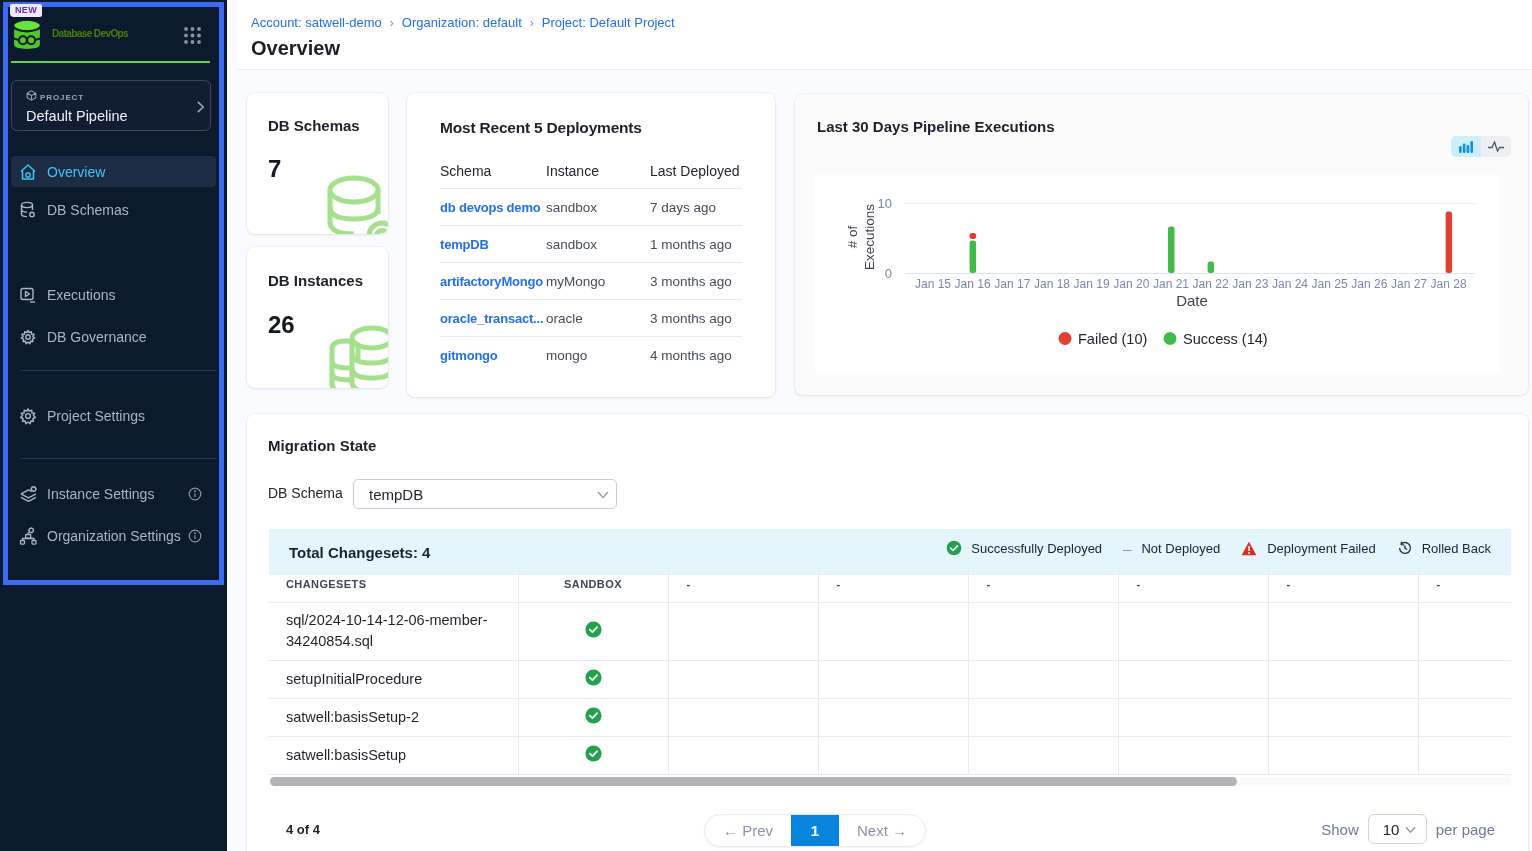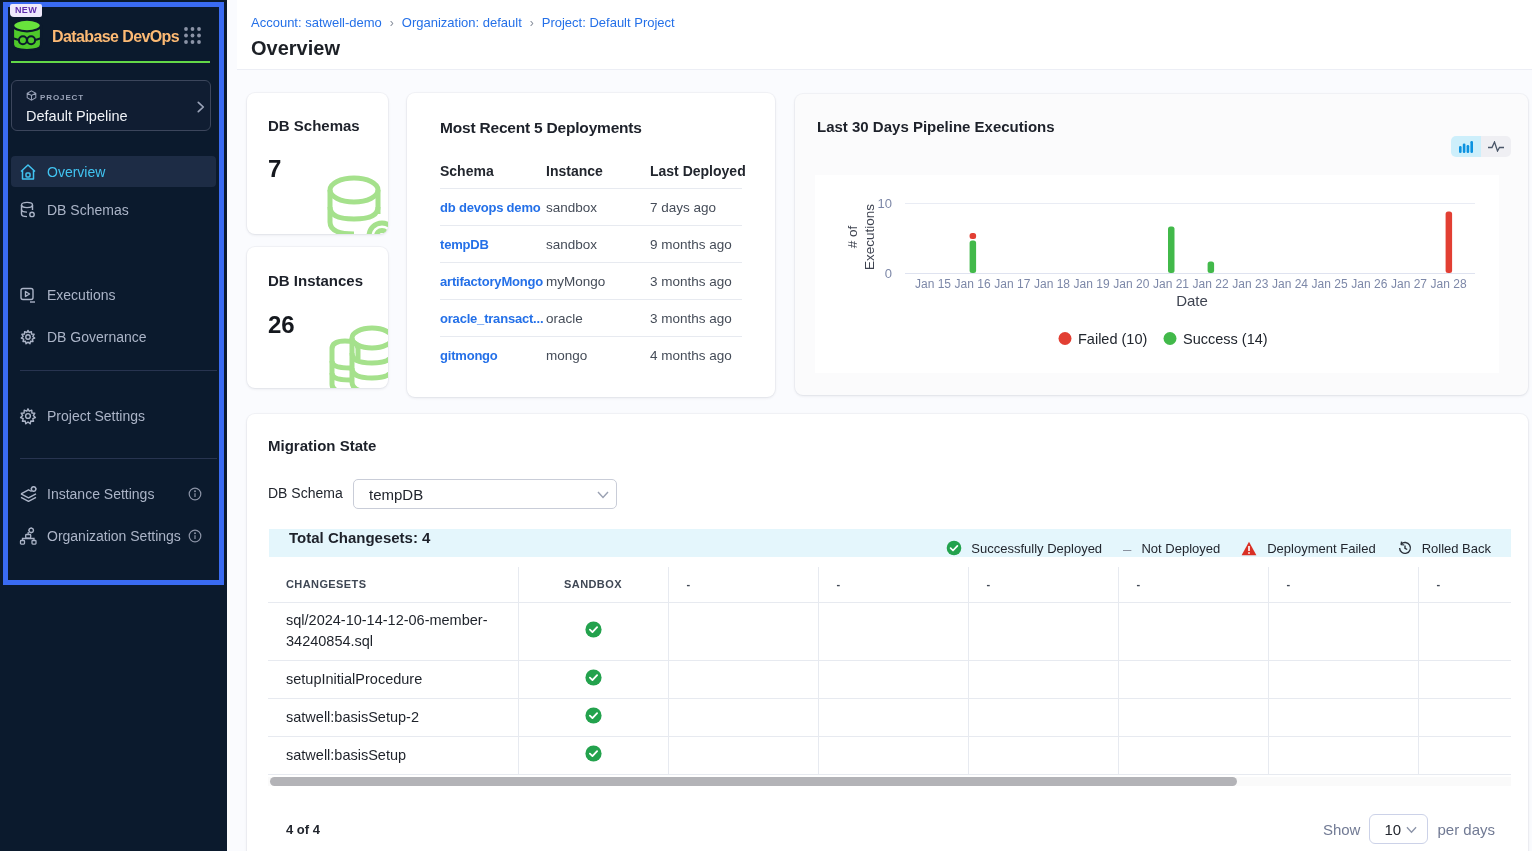--- a/index.html
+++ b/index.html
@@ -4,21 +4,21 @@
 <style>
 * { margin:0; padding:0; box-sizing:border-box; }
 html,body { width:1532px; height:851px; overflow:hidden; font-family:"Liberation Sans", sans-serif; background:#fafbfe; }
 .abs { position:absolute; }
 body { position:relative; }
 
 
 #sidebar { position:absolute; left:0; top:0; width:227px; height:851px; background:#0b1a2d; }
 #frame { position:absolute; left:3px; top:2px; width:221px; height:583px; border:5px solid #3a6bf2; }
 #newbadge { position:absolute; left:10px; top:4px; width:32px; height:13px; background:#efe9fb; color:#5f2eac; font-size:9px; font-weight:bold; text-align:center; line-height:13px; border-radius:2px 2px 2px 4px; letter-spacing:.3px; }
-#brand { position:absolute; left:52px; top:28px; font-size:16px; letter-spacing:-0.6px; font-weight:bold; color:#fdba74; }
+#brand { position:absolute; left:52px; top:28px; font-size:10px; letter-spacing:-0.6px; font-weight:bold; color:#4d7c0f; }
 #dots { position:absolute; left:183px; top:26px; }
 #greenline { position:absolute; left:11px; top:61px; width:199px; height:2px; background:#63d848; }
 #projbox { position:absolute; left:11px; top:80px; width:200px; height:51px; background:#101d32; border:1px solid #3c465c; border-radius:6px; }
 #projbox .plabel { position:absolute; left:28px; top:12px; font-size:8px; font-weight:bold; letter-spacing:.9px; color:#9aa3b8; }
 #projbox .pname { position:absolute; left:14px; top:27px; font-size:14.5px; color:#eef1f6; }
 .navitem { position:absolute; left:11px; width:205px; height:31px; color:#abb4c7; font-size:14px; }
 .navitem .lbl { position:absolute; left:36px; top:50%; transform:translateY(-50%); }
 .navitem svg { position:absolute; left:8px; top:50%; transform:translateY(-50%); }
 .navitem.sel { background:#1d2c45; border-radius:4px; color:#41c4f1; }
 .navdiv { position:absolute; left:20px; width:197px; height:1px; background:#283450; }
@@ -36,39 +36,39 @@
 
 #card-schemas { left:20px; top:93px; width:141px; height:141px; overflow:hidden; }
 #card-instances { left:20px; top:247px; width:141px; height:141px; overflow:hidden; }
 .stat-title { position:absolute; left:21px; top:24px; font-size:15px; font-weight:bold; color:#1d212a; }
 .stat-num { position:absolute; left:21px; top:62px; font-size:24px; font-weight:bold; color:#15181e; }
 .stat-icon { position:absolute; right:-4px; bottom:-6px; }
 
 
 #card-deploy { left:180px; top:93px; width:368px; height:304px; }
 #card-deploy h3 { position:absolute; left:33px; top:26px; font-size:15.5px; letter-spacing:-0.2px; font-weight:bold; color:#1d212a; }
-.dt-head { position:absolute; font-size:14px; font-weight:bold; color:#22262e; top:70px; }
+.dt-head { position:absolute; font-size:14px; font-weight:normal; color:#22262e; top:70px; }
 .dt-row { position:absolute; left:33px; width:302px; height:37px; border-top:1px solid #e7eaf0; }
 .dt-row a { letter-spacing:-0.2px; font-size:13px; font-weight:bold; color:#2470e8; text-decoration:none; position:absolute; top:50%; transform:translateY(-50%); }
 .dt-row .inst, .dt-row .ago { position:absolute; top:50%; transform:translateY(-50%); font-size:13.5px; color:#454c58; }
 
 
 #card-chart { left:568px; top:94px; width:733px; height:301px; background:#fbfbfc; }
 #card-chart h3 { position:absolute; left:22px; top:24px; font-size:15px; font-weight:bold; color:#1d212a; }
 #toggle { position:absolute; right:17px; top:42px; width:60px; height:21px; display:flex; }
 #toggle .t1 { width:30px; height:21px; background:#cdeffb; border-radius:5px 0 0 5px; display:flex; align-items:center; justify-content:center; }
 #toggle .t2 { width:30px; height:21px; background:#efeff3; border-radius:0 5px 5px 0; display:flex; align-items:center; justify-content:center; }
 
 
 #card-mig { left:20px; top:414px; width:1281px; height:460px; }
 #mig-title { position:absolute; left:21px; top:23px; font-size:15px; font-weight:bold; color:#1d212a; }
 #mig-lbl { position:absolute; left:21px; top:71px; font-size:14px; color:#22262e; }
 #mig-select { position:absolute; left:106px; top:65px; width:264px; height:30px; border:1px solid #c9cdd8; border-radius:5px; background:#fff; }
 #mig-select .val { position:absolute; left:15px; top:6px; font-size:15px; color:#22262e; }
-#cyanbar { position:absolute; left:22px; top:115px; width:1242px; height:28px; background:#e4f6fc; display:flex; }
+#cyanbar { position:absolute; left:22px; top:115px; width:1242px; height:46px; background:#e4f6fc; display:flex; align-items:center; }
 #cyanbar .tc { font-size:15px; font-weight:bold; color:#1d212a; margin-left:20px; }
 #legend { position:absolute; right:20px; top:0; height:38px; display:flex; align-items:center; font-size:13px; color:#22262e; }
 #legend .li { display:flex; align-items:center; }
 
 
 #migtable { position:absolute; left:21px; top:153px; width:1243px; overflow:hidden; }
 table { border-collapse:collapse; table-layout:fixed; width:1300px; }
 th,td { border:1px solid #e7eaf0; border-top:none; }
 th { height:35px; font-size:11px; letter-spacing:.4px; color:#3f4754; text-align:left; padding-left:18px; font-weight:bold; }
 th:first-child, td:first-child { border-left:none; }
@@ -232,21 +232,21 @@
     <div class="dt-head" style="left:139px">Instance</div>
     <div class="dt-head" style="left:243px">Last Deployed</div>
     <div class="dt-row" style="top:95px">
         <a style="left:0">db devops demo</a>
         <span class="inst" style="left:106px">sandbox</span>
         <span class="ago" style="left:210px">7 days ago</span>
       </div>
     <div class="dt-row" style="top:132px">
         <a style="left:0">tempDB</a>
         <span class="inst" style="left:106px">sandbox</span>
-        <span class="ago" style="left:210px">9 months ago</span>
+        <span class="ago" style="left:210px">1 months ago</span>
       </div>
     <div class="dt-row" style="top:169px">
         <a style="left:0">artifactoryMongo</a>
         <span class="inst" style="left:106px">myMongo</span>
         <span class="ago" style="left:210px">3 months ago</span>
       </div>
     <div class="dt-row" style="top:206px">
         <a style="left:0">oracle_transact...</a>
         <span class="inst" style="left:106px">oracle</span>
         <span class="ago" style="left:210px">3 months ago</span>
@@ -428,24 +428,29 @@
               <td></td>
               <td class="last"></td>
             </tr>
       </tbody>
         </table>
     </div>
     <div id="scrollbar">
         <div class="thumb"></div>
       </div>
     <div id="pg-count">4 of 4</div>
+    <div id="pager">
+      <span class="pv">← Prev</span>
+      <span class="cur">1</span>
+      <span class="pv">Next →</span>
+    </div>
     <div id="shower">
       <span>Show</span>
       <span class="sel10">
           <span>10</span>
         <svg class="abs" style="left:36px; top:11px" width="11" height="8" viewBox="0 0 12 8" fill="none" stroke="#8b93a8" stroke-width="1.4">
             <path d="M1 1 L6 6.5 L11 1"></path>
           </svg>
       </span>
-      <span>per days</span>
+      <span>per page</span>
     </div>
   </div>
 </div>
 
 </body></html>

